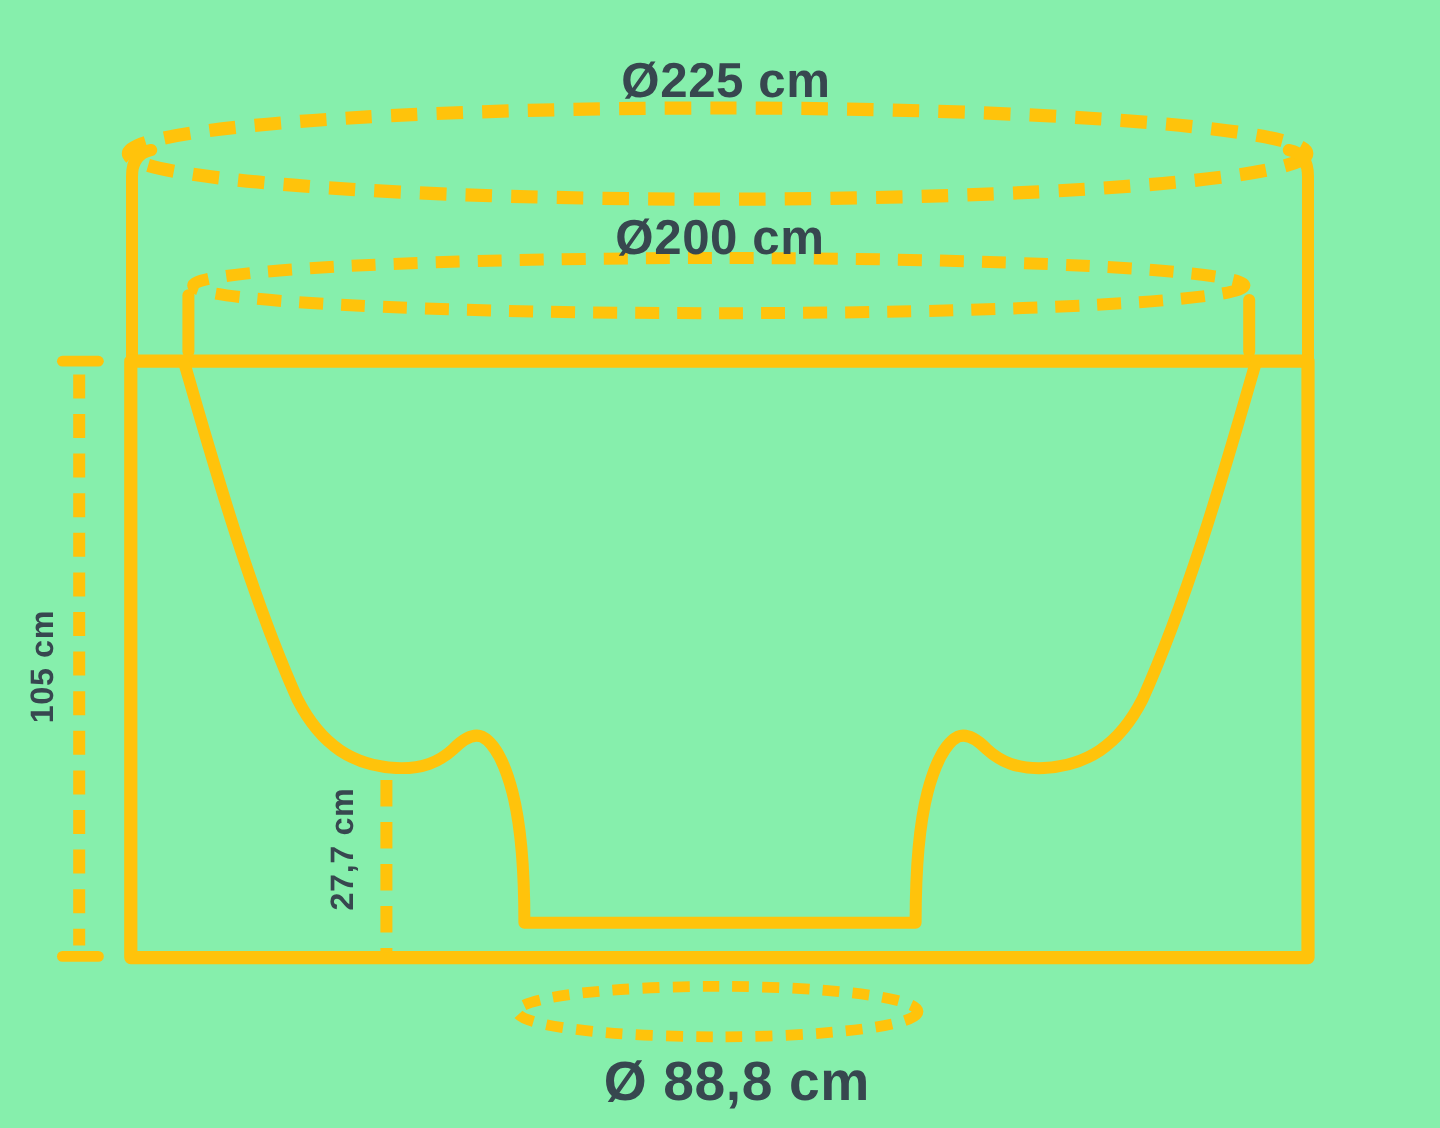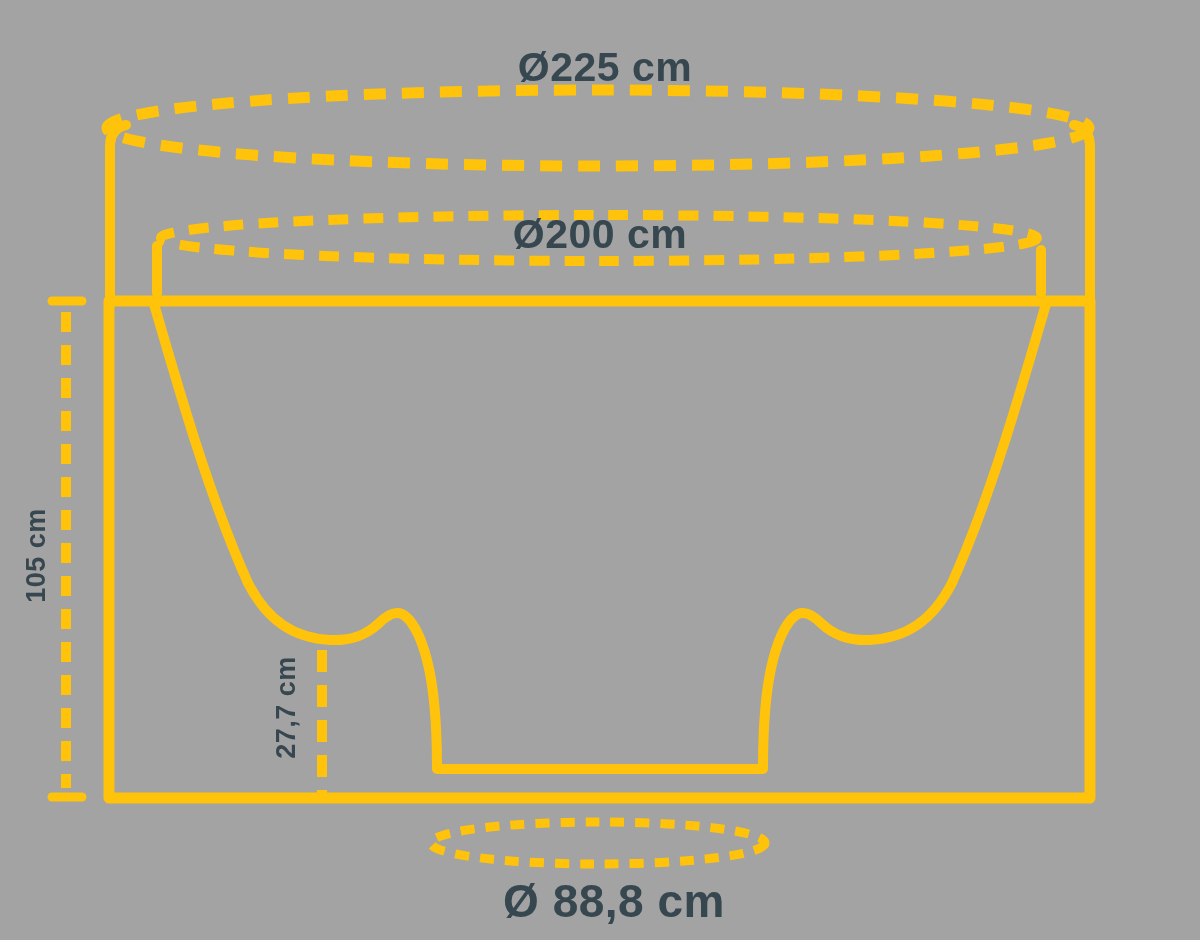--- a/index.html
+++ b/index.html
@@ -1,19 +1,19 @@
 <!DOCTYPE html>
 <html><head>
 <meta charset="utf-8">
 <style>
   html,body{margin:0;padding:0;background:#000;}
   .stage{
     position:relative;
     width:1200px;height:940px;
-    background:#a3a3a3;
+    background:#86efac;
     overflow:hidden;
     font-family:"Liberation Sans", sans-serif;
   }
   .stage svg{position:absolute;inset:0;}
   .dim-label{
     position:absolute;
     color:#37474F;
     font-weight:800;
     white-space:nowrap;
     letter-spacing:0.5px;
@@ -63,21 +63,21 @@
       <path d="M 52,301 L 82,301" stroke-width="9"></path>
       <path d="M 66,312 L 66,788" stroke-width="10" stroke-dasharray="20 13" stroke-linecap="butt"></path>
       <path d="M 52,797 L 82,797" stroke-width="9"></path>
 
       <path d="M 322,650 L 322,794" stroke-width="10" stroke-dasharray="22 13" stroke-linecap="butt"></path>
     </g>
   </svg>
 
   <div class="dim-label lbl-h center-x" style="left:605px; top:44px;">Ø225 cm</div>
 
-  <div class="dim-label lbl-h center-x" style="left:600px; top:175px;margin-top:36px;">Ø200 cm</div>
+  <div class="dim-label lbl-h center-x" style="left:600px; top:175px;">Ø200 cm</div>
 
   <div class="dim-label lbl-v" style="left:-14px; top:540px; width:100px; text-align:center;">105 cm</div>
 
   <div class="dim-label lbl-v" style="left:231px; top:692px; width:110px; text-align:center;">27,7 cm</div>
 
   <div class="dim-label lbl-h center-x" style="left:614px; top:874px; font-size:46px;">Ø 88,8 cm</div>
 
 </div>
 
 </body></html>

